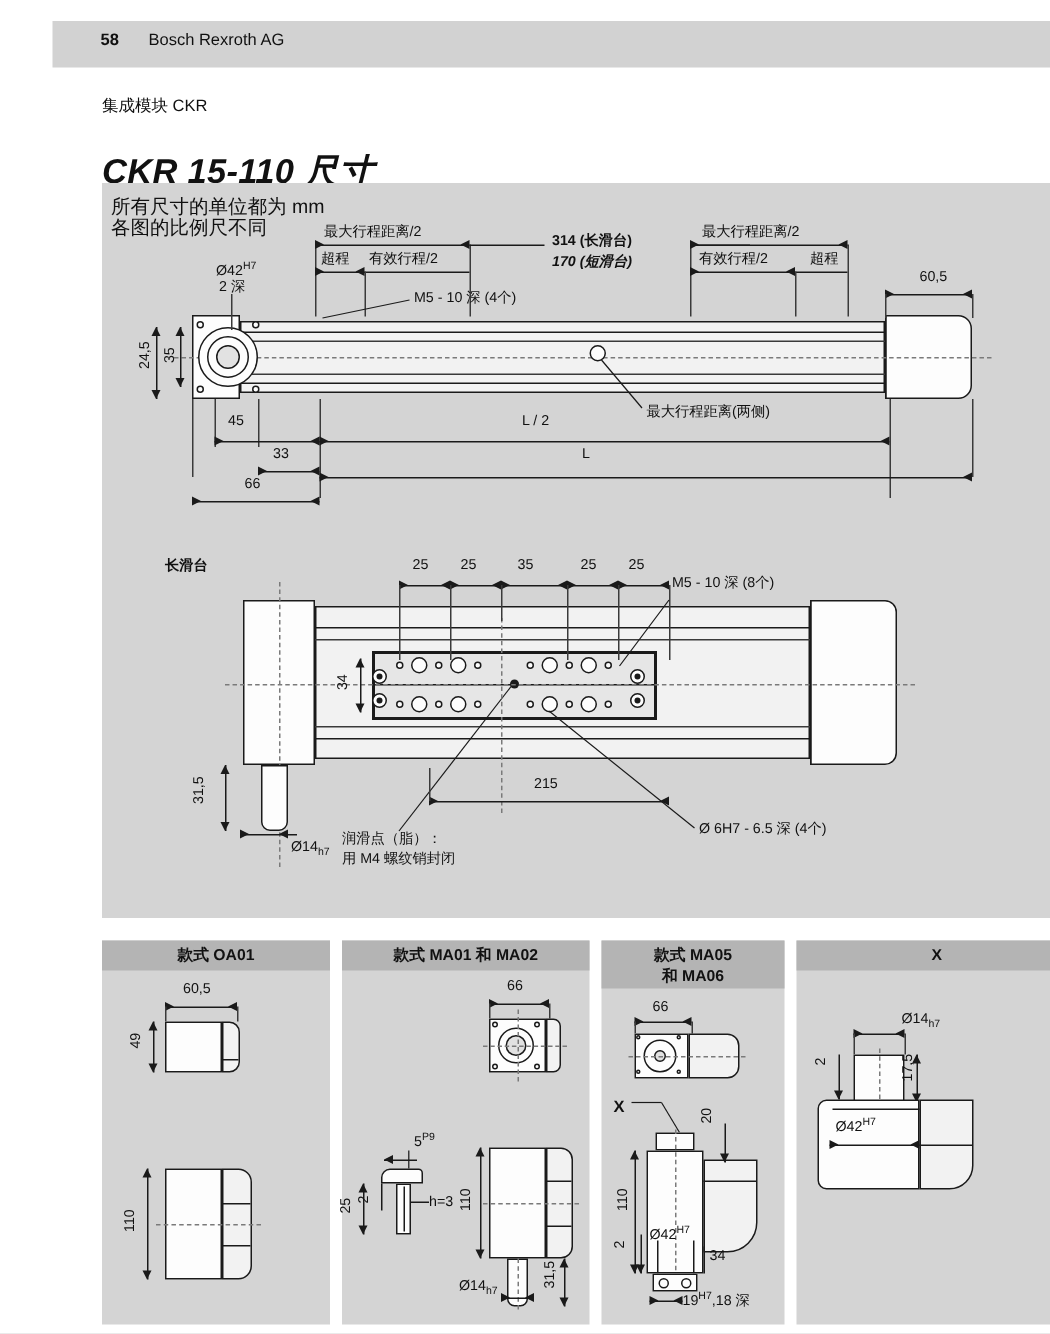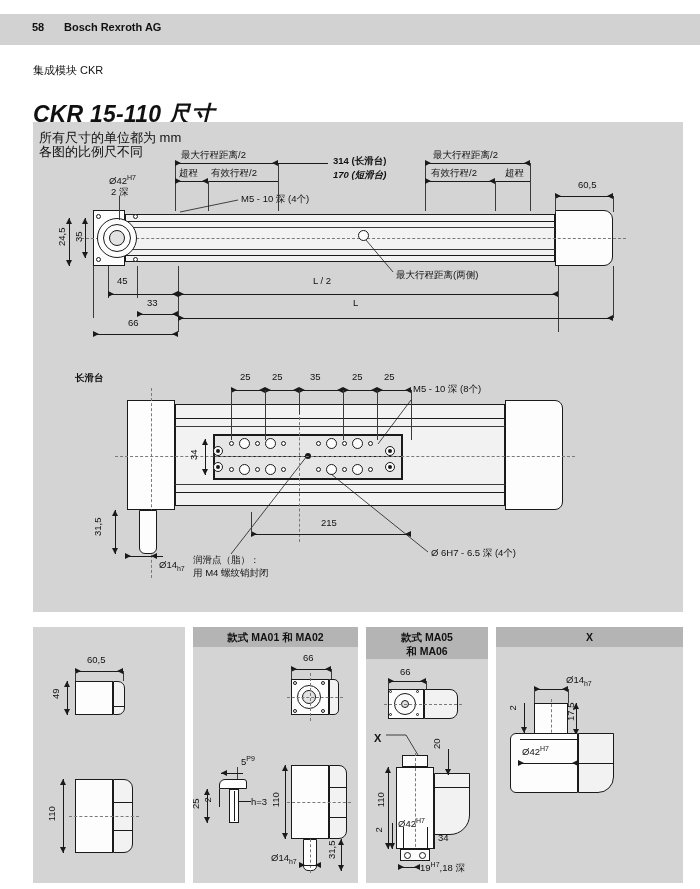--- a/index.html
+++ b/index.html
@@ -1,26 +1,26 @@
 <!DOCTYPE html>
 <html><head>
 <meta charset="utf-8">
 <style>
   html,body{margin:0;padding:0;}
   body{
     width:700px;height:889px;background:#ffffff;overflow:hidden;
     font-family:"Liberation Sans","DejaVu Sans",sans-serif;
     -webkit-font-smoothing:antialiased;
   }
-  .page{position:relative;width:576px;height:889px;}
+  .page{position:relative;width:576px;height:889px;margin-left:35px;}
 
   
   .hdr{position:absolute;left:0;top:14px;width:700px;height:31px;background:#d2d2d2;}
   .hdr .pg{position:absolute;left:32px;top:7px;font-size:11px;font-weight:bold;color:#111;}
-  .hdr .co{position:absolute;left:64px;top:7px;font-size:11px;font-weight:bold;color:#111;}
+  .hdr .co{position:absolute;left:64px;top:7px;font-size:11px;font-weight:normal;color:#111;}
   .hdr .rt{position:absolute;right:32px;top:7px;font-size:11px;font-weight:bold;color:#111;white-space:nowrap;}
   .hdr .rt .sep{display:inline-block;padding:0 5px;font-weight:normal;}
 
   
   .kicker{position:absolute;left:33px;top:63px;font-size:11px;color:#111;}
   .title{position:absolute;left:33px;top:84px;font-size:23px;color:#111;letter-spacing:.2px;font-style:italic;}
 
   
   .canvas{position:absolute;background:#d4d4d4;}
   #dwg-main{left:33px;top:122px;width:650px;height:490px;}
@@ -315,20 +315,21 @@
 
     <div class="dim" style="left:288px;top:396px;">215</div>
     <div class="ln hl" style="left:218px;top:412px;width:160px;"></div>
     <div class="ah ah-r" style="left:218px;top:409px;"></div>
     <div class="ah ah-l" style="left:372px;top:409px;"></div>
     <div class="ln vl thin" style="left:218px;top:390px;height:22px;"></div>
 
   </div>
 
   <div class="panel" id="pnl-oa01">
+    <div class="cap">款式 OA01</div>
 
     <div class="dim" style="left:54px;top:28px;">60,5</div>
     <div class="ln hl" style="left:42px;top:44px;width:48px;"></div>
     <div class="ah ah-r" style="left:42px;top:41px;"></div>
     <div class="ah ah-l" style="left:84px;top:41px;"></div>
     <div class="ln vl thin" style="left:42px;top:44px;height:10px;"></div>
     <div class="ln vl thin" style="left:90px;top:44px;height:10px;"></div>
 
     <div class="face" style="left:42px;top:54px;width:38px;height:34px;"></div>
     <div class="face2" style="left:80px;top:54px;width:12px;height:34px;border-radius:0 7px 7px 0;"></div>

